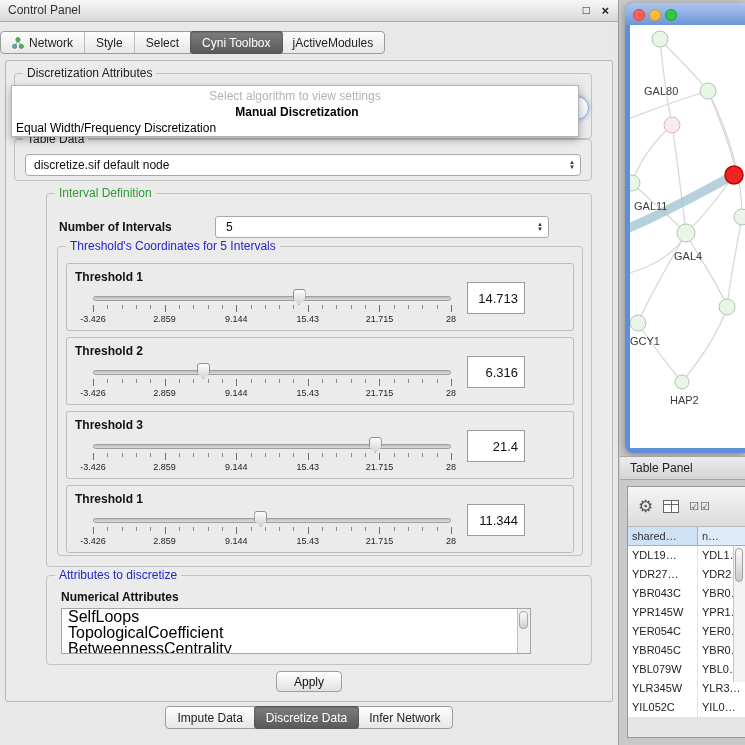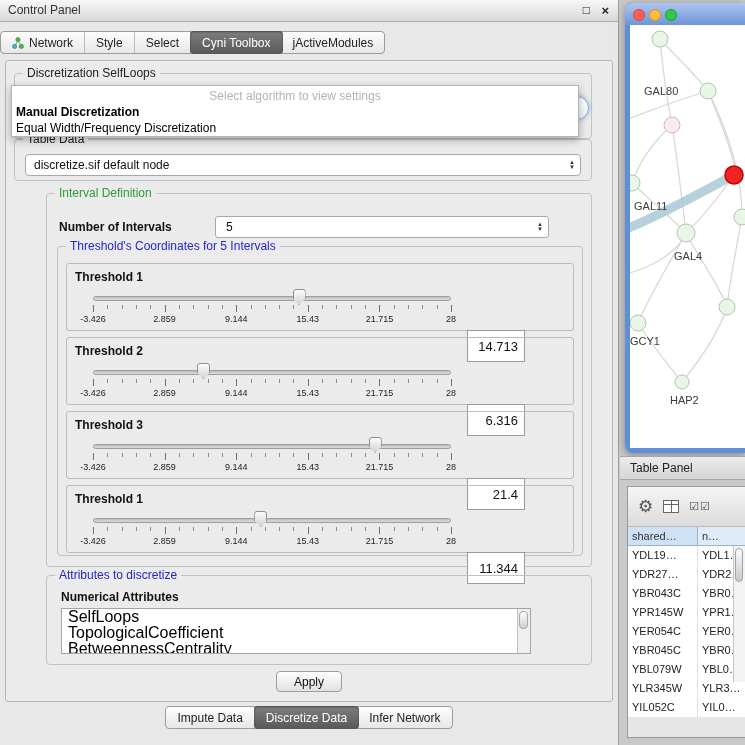--- a/index.html
+++ b/index.html
@@ -28,21 +28,21 @@
   .gtitle { position:absolute; top:-8px; left:8px; background:#ebebeb; padding:0 4px; font-size:12px; color:#222; white-space:nowrap; }
   .gtitle.green { color:#2e9b33; }
   .gtitle.blue { color:#2525cc; }
 
   
   .algo-group { left:8px; top:12px; width:578px; height:66px; }
   .algo-combo { position:absolute; left:8px; top:22px; right:2px; height:24px; border:1px solid #85a9d6; border-radius:12px; background:linear-gradient(#ffffff,#eef2f8); box-shadow:0 0 4px rgba(110,150,210,.75); }
   .algo-popup { position:absolute; left:5px; top:24px; width:568px; height:52px; background:#fff; border:1px solid #b5b5b5; box-shadow:0 3px 8px rgba(0,0,0,.3); z-index:30; }
   .popup-ph { margin-top:2px; height:16px; line-height:16px; text-align:center; font-size:12px; color:#b3b3b3; }
   .popup-item { height:16px; line-height:16px; padding-left:4px; font-size:12px; color:#000; }
-  .popup-item.bold { font-weight:bold; }
+  .popup-item.bold { font-weight:bold;text-align:center; }
 
   
   .tdata-group { left:8px; top:78px; width:578px; height:42px; }
   .combobox { position:absolute; left:10px; top:14px; right:10px; height:22px; background:#fff; border:1px solid #a8a8a8; border-radius:4px; font-size:12px; line-height:20px; padding-left:8px; color:#111; }
   .stepper { position:absolute; right:5px; top:50%; transform:translateY(-50%); display:flex; flex-direction:column; align-items:center; font-size:6px; line-height:5px; color:#333; }
 
   
   .interval-group { left:40px; top:132px; width:546px; height:374px; }
   .ni-label { position:absolute; left:12px; top:26px; font-size:12px; font-weight:bold; color:#111; }
   .ni-spinner { position:absolute; left:168px; top:22px; width:334px; height:22px; background:#fff; border:1px solid #a8a8a8; border-radius:3px; font-size:12px; line-height:20px; padding-left:10px; color:#111; }
@@ -51,21 +51,21 @@
   .th-panel.p0 { top:16px; } .th-panel.p1 { top:90px;padding-left:48px; } .th-panel.p2 { top:164px; } .th-panel.p3 { top:238px; }
   .th-label { position:absolute; left:8px; top:6px; font-size:12px; font-weight:bold; color:#111; }
   .slider { position:absolute; left:26px; top:24px; width:358px; height:40px; }
   .track { position:absolute; left:0; right:0; top:8px; height:5px; background:linear-gradient(#bdbdbd,#dcdcdc); border:1px solid #9e9e9e; border-radius:3px; }
   .thumb { position:absolute; top:1px; width:13px; height:16px; background:linear-gradient(#fdfdfd,#d2d2d2); border:1px solid #8f8f8f; border-radius:3px; clip-path:polygon(0 0,100% 0,100% 60%,50% 100%,0 60%); }
   .ticks-minor { position:absolute; left:0; top:17px; width:360px; height:4px; background:repeating-linear-gradient(to right,#8a8a8a 0 1px,transparent 1px 14.32px); }
   .ticks-major { position:absolute; left:0; top:17px; width:360px; height:7px; background:repeating-linear-gradient(to right,#6e6e6e 0 1px,transparent 1px 71.6px); }
   .tick-labels { position:absolute; left:0; top:26px; width:358px; height:10px; font-size:9px; color:#222; }
   .tick-labels span { position:absolute; transform:translateX(-50%); white-space:nowrap; }
   .tl0{left:0;} .tl1{left:20%;} .tl2{left:40%;} .tl3{left:60%;} .tl4{left:80%;} .tl5{left:100%;}
-  .th-value { position:absolute; left:400px; top:18px; width:58px; height:32px; background:#fff; border:1px solid #9b9b9b; font-size:13px; color:#111; display:flex; align-items:center; justify-content:flex-end; padding-right:6px;margin-top:48px; }
+  .th-value { position:absolute; left:400px; top:18px; width:58px; height:32px; background:#fff; border:1px solid #9b9b9b; font-size:13px; color:#111; display:flex; align-items:center; justify-content:flex-end; padding-right:6px; }
 
   
   .attr-group { left:40px; top:514px; width:546px; height:90px; }
   .attr-label { position:absolute; left:14px; top:14px; font-size:12px; font-weight:bold; color:#111; }
   .attr-list { position:absolute; left:14px; top:32px; width:470px; height:46px; background:#fff; border:1px solid #a5a5a5; overflow:hidden; }
   .attr-item { font-size:16px; line-height:16px; padding-left:6px; color:#000000; white-space:nowrap; }
   .vscroll { position:absolute; right:0; top:0; bottom:0; width:13px; background:#efefef; border-left:1px solid #c0c0c0; }
   .vthumb { position:absolute; left:1px; top:2px; width:9px; height:18px; background:linear-gradient(#fcfcfc,#cfcfcf); border:1px solid #a8a8a8; border-radius:4px; }
 
   .apply-btn { position:absolute; left:50%; transform:translateX(-50%); top:610px; width:66px; height:21px; background:linear-gradient(#fefefe,#e1e1e1); border:1px solid #9d9d9d; border-radius:4px; font-size:12px; color:#111; display:flex; align-items:center; justify-content:center; font-family:"Liberation Sans",sans-serif; }
@@ -136,21 +136,21 @@
           </div>
         <div class="tab">
             <span>jActiveModules</span>
           </div>
       </div>
     </div>
 
     <div class="main-panel">
 
       <div class="group algo-group">
-        <span class="gtitle">Discretization SelfLoops</span>
+        <span class="gtitle">Discretization Attributes</span>
         <div class="algo-combo"></div>
       </div>
 
       <div class="algo-popup">
         <div class="popup-ph">Select algorithm to view settings</div>
         <div class="popup-item bold">Manual Discretization</div>
         <div class="popup-item">Equal Width/Frequency Discretization</div>
       </div>
 
       <div class="group tdata-group">

